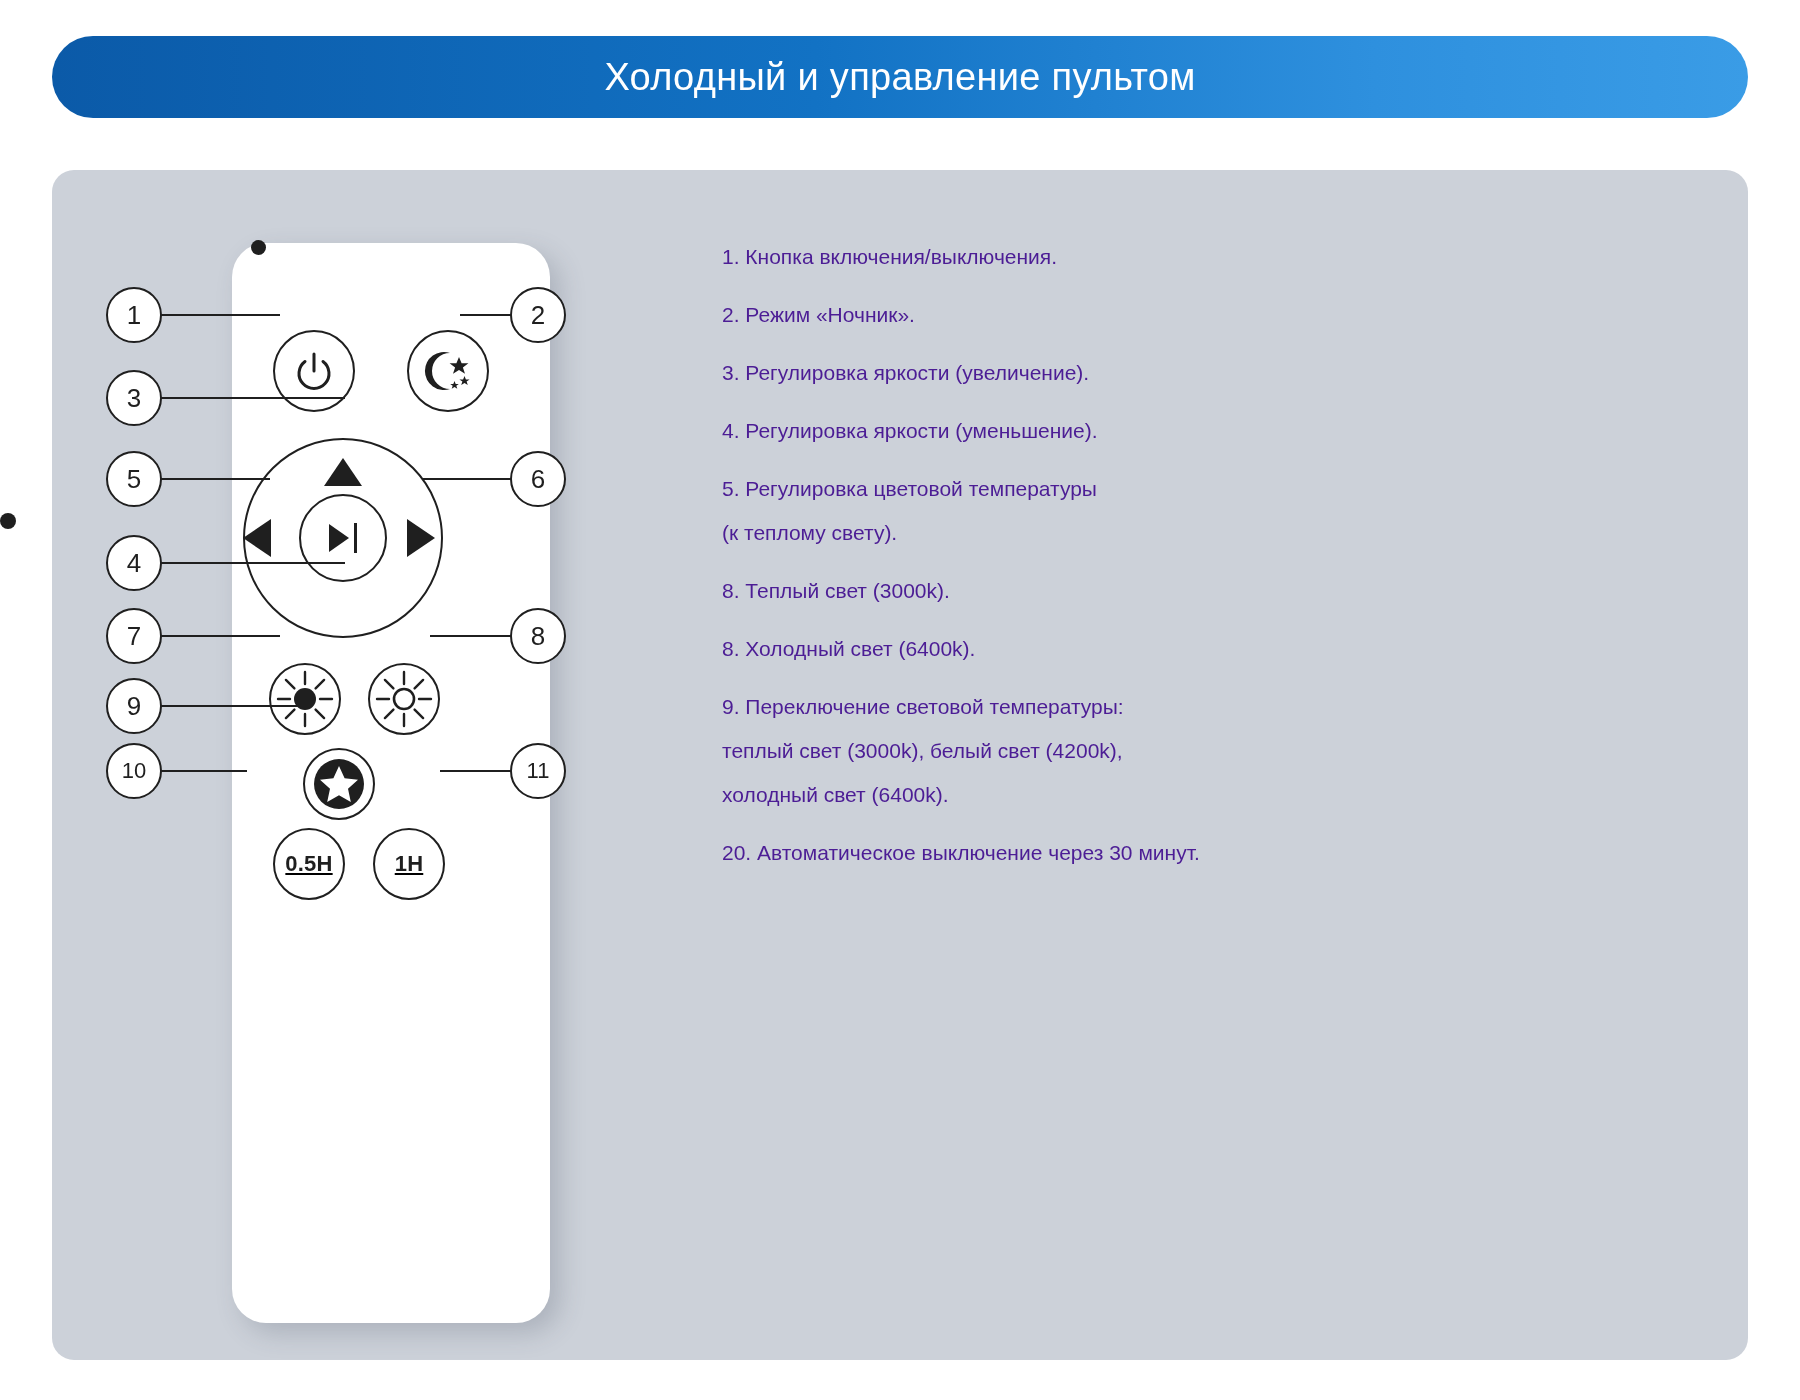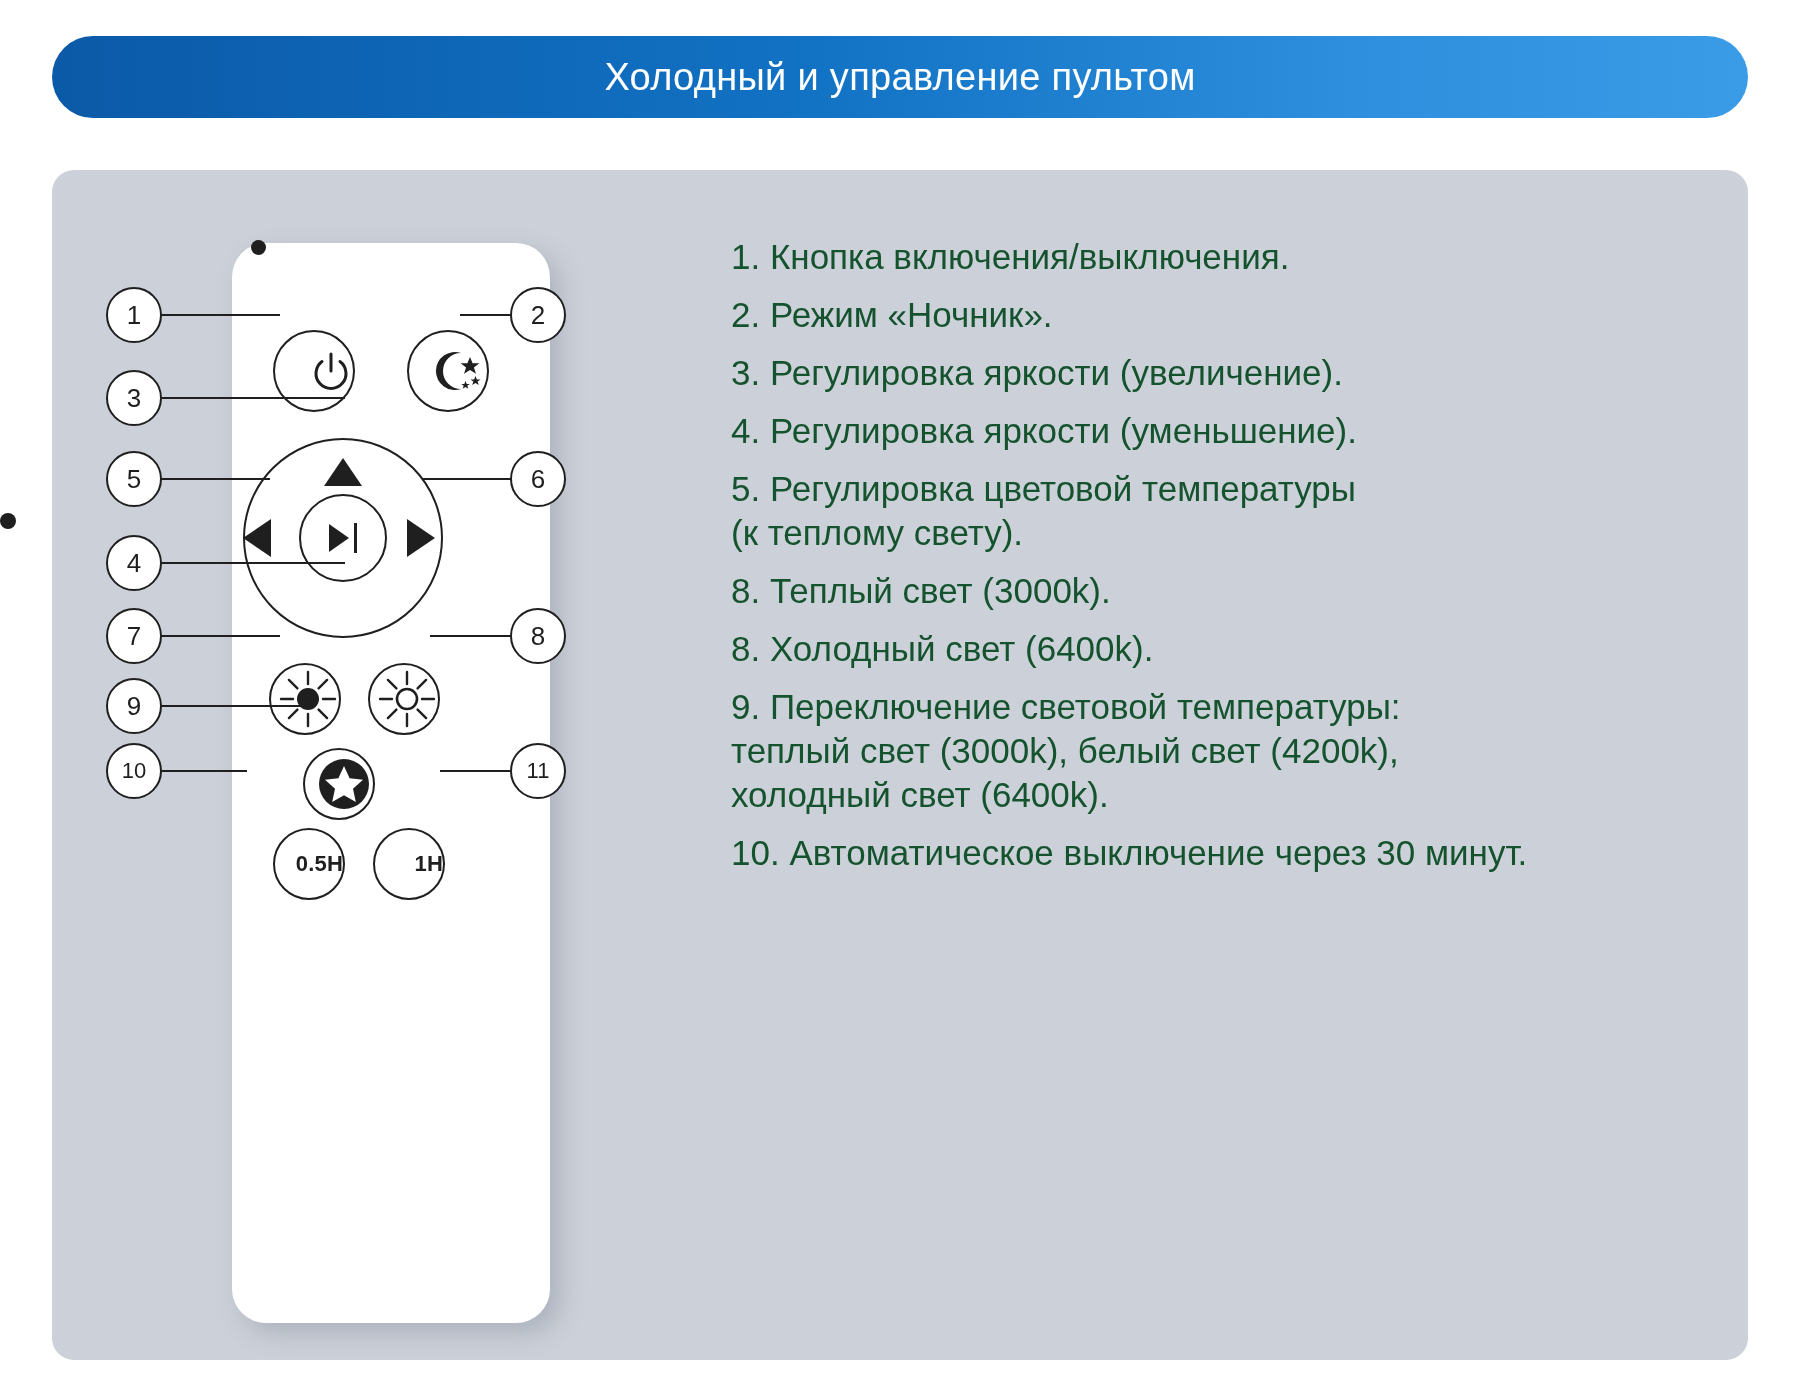--- a/index.html
+++ b/index.html
@@ -57,21 +57,21 @@
     border-radius: 50%;
     background: #1f1f1f;
   }
 
   
   .btn {
     position: absolute;
     border: 2.6px solid #1f1f1f;
     border-radius: 50%;
     background: #ffffff;
-    display: flex; align-items: center; justify-content: flex-end;
+    display: flex; align-items: center; justify-content: center; text-decoration: underline;
   }
 
   
   .btn-power { left: 273px; top: 330px; width: 82px; height: 82px; }
   .power-glyph { width: 44px; height: 44px; position: relative; }
 
   
   .btn-night { left: 407px; top: 330px; width: 82px; height: 82px; }
   .night-glyph { width: 56px; height: 56px; }
 
@@ -179,26 +179,25 @@
     width: 880px;
   }
   .intro {
     color: #5e6266;
     font-size: 30px;
     line-height: 46px;
     margin-bottom: 36px;
     white-space: pre-line;
   }
   .legend-item {
-    color: #14532d;
-    font-size: 35px;
+    color: #4c1d95;
+    font-size: 21px;
     line-height: 44px;
     margin-bottom: 14px;
     white-space: pre-line;
-    margin-left: 9px;
   }
 </style>
 </head>
 <body>
 
 <div id="page">
 
   <div class="header-banner">
     <div class="header-title">Холодный и управление пультом</div>
   </div>
@@ -315,16 +314,16 @@
     <div class="legend-item">2. Режим «Ночник».</div>
     <div class="legend-item">3. Регулировка яркости (увеличение).</div>
     <div class="legend-item">4. Регулировка яркости (уменьшение).</div>
     <div class="legend-item">5. Регулировка цветовой температуры
 (к теплому свету).</div>
     <div class="legend-item">8.  Теплый свет (3000k).</div>
     <div class="legend-item">8. Холодный свет (6400k).</div>
     <div class="legend-item">9. Переключение световой температуры:
 теплый свет (3000k), белый свет (4200k),
 холодный свет (6400k).</div>
-    <div class="legend-item">10. Автоматическое выключение через 30 минут.</div>
+    <div class="legend-item">20. Автоматическое выключение через 30 минут.</div>
   </div>
 
 </div>
 
 </body></html>

